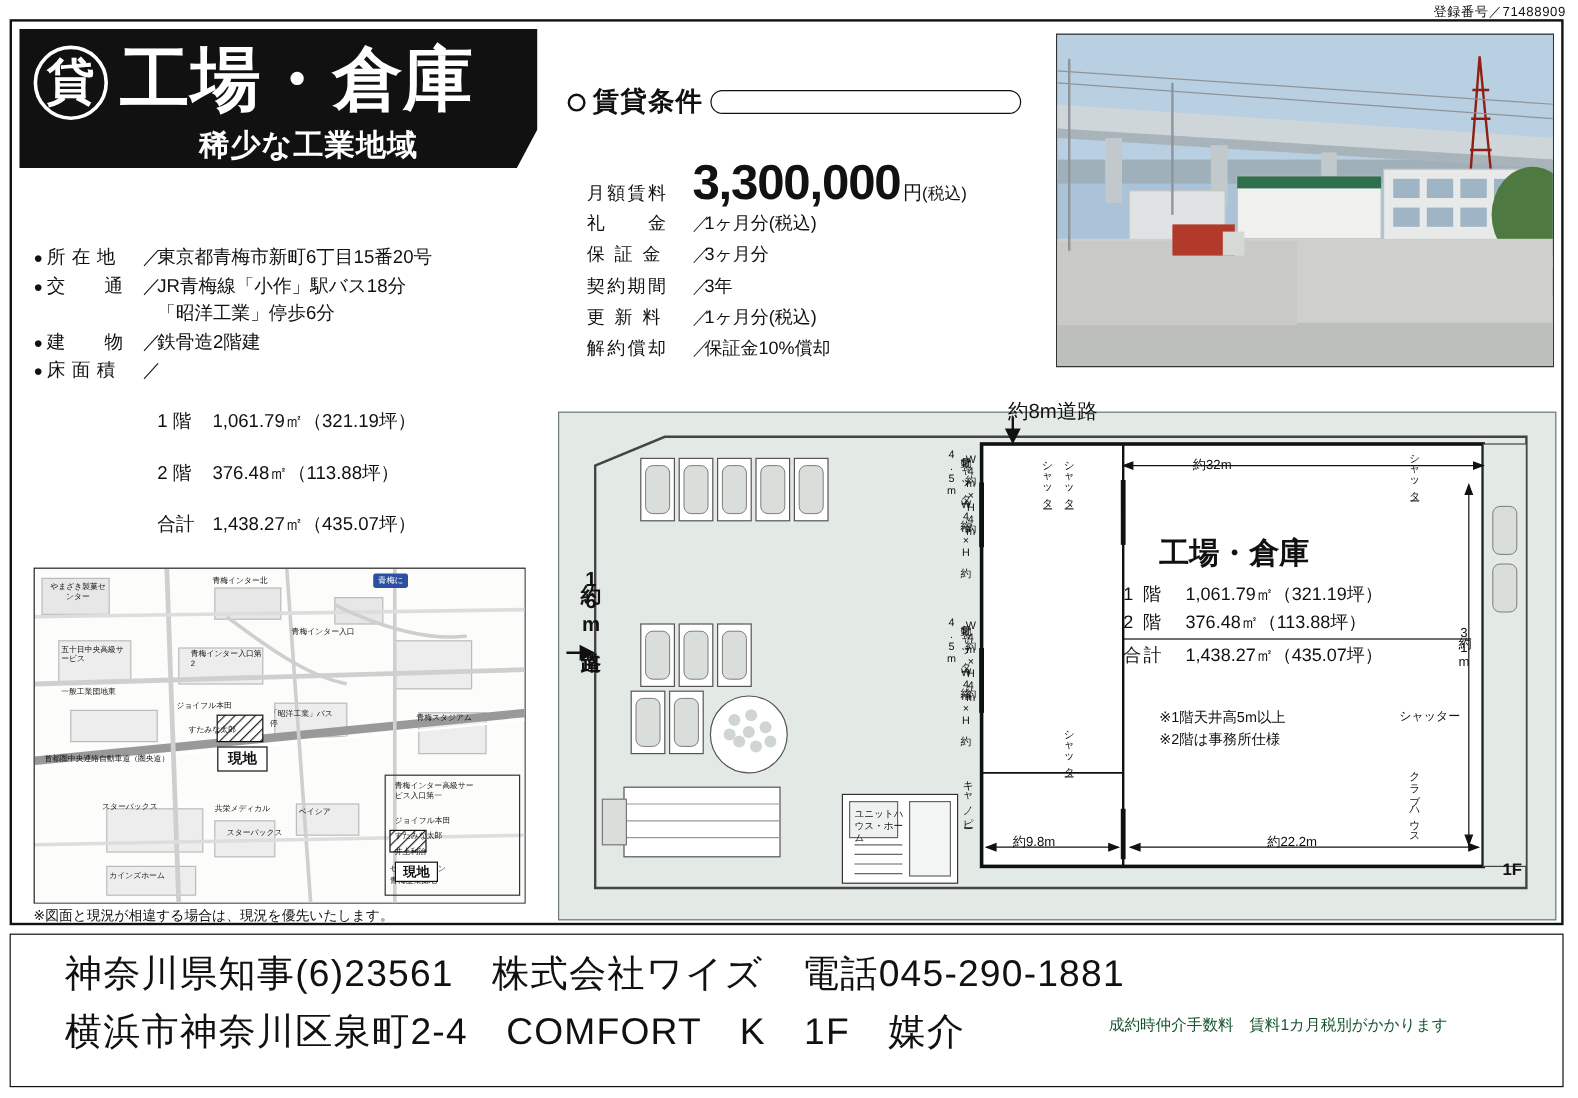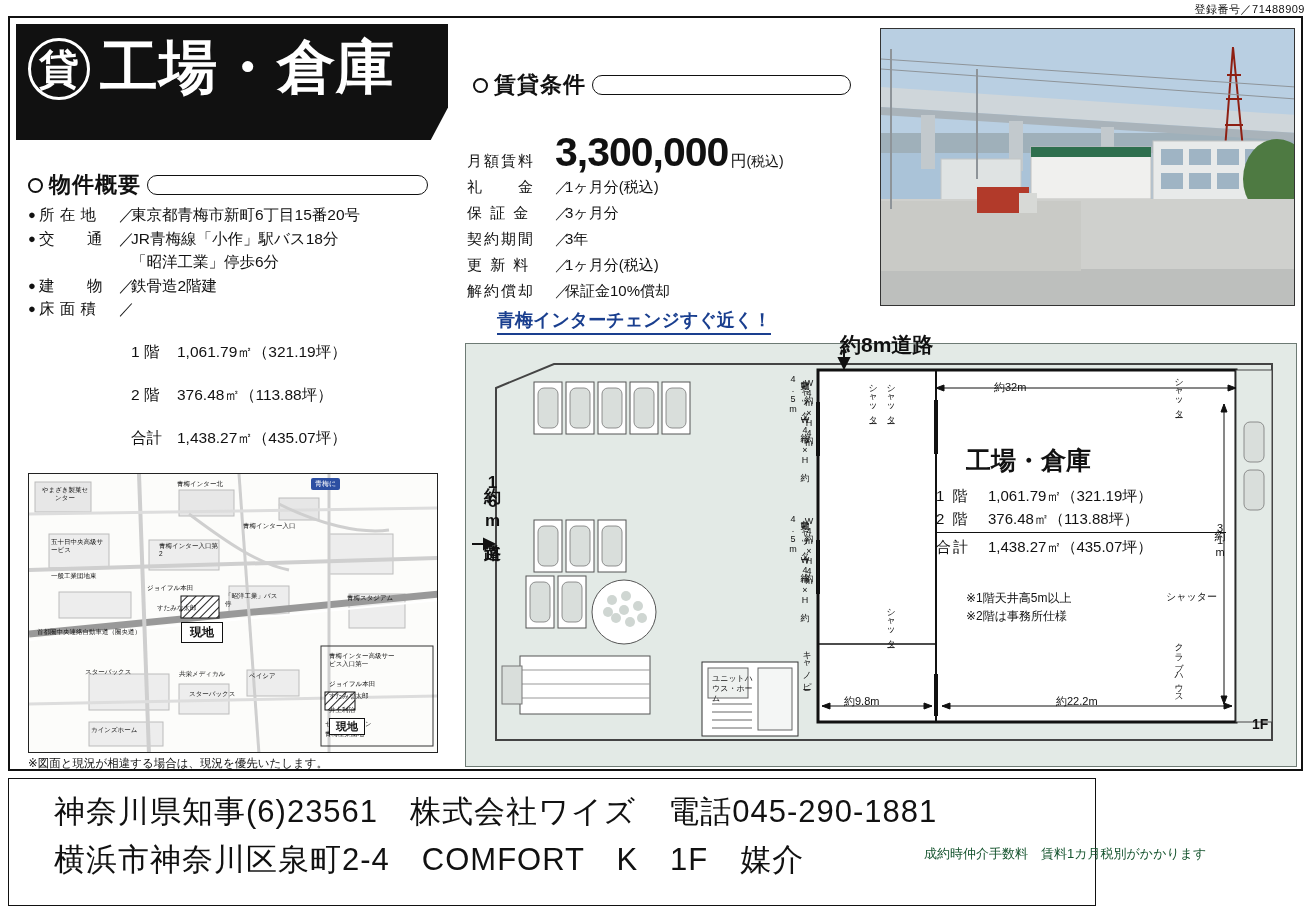--- a/index.html
+++ b/index.html
@@ -157,21 +157,21 @@
     position: absolute;
     left: 8px; top: 12px;
     font-size: 24px;
     font-weight: bold;
     color: #111;
     letter-spacing: 0.5px;
     white-space: nowrap;
   }
   .rent-list {
     position: absolute;
-    left: 2px; top: 112px;
+    left: 24px; top: 112px;
     width: 372px;
     font-size: 15px;
     line-height: 26px;
     color: #111;
   }
   .rent-row { display: flex; align-items: baseline; }
   .rent-key { width: 88px; flex: none; letter-spacing: 2px; }
   .rent-sep { width: 10px; flex: none; }
   .price-row {
     display: flex;
@@ -237,22 +237,22 @@
     width: 34px;
     font-size: 17px;
     font-weight: bold;
     line-height: 20px;
     text-align: center;
     color: #111;
   }
   .road-top {
     position: absolute;
     left: 830px; top: 313px;
-    font-size: 21px;
-    font-weight: bold;
+    font-size: 17px;
+    font-weight: normal;
     color: #111;
     white-space: nowrap;
   }
   .bldg-title {
     position: absolute;
     font-size: 25px;
     font-weight: bold;
     color: #111;
   }
   .area-tbl {
@@ -268,21 +268,21 @@
     position: absolute;
     font-size: 12px;
     color: #111;
     line-height: 18px;
   }
 
   
   .footer {
     position: absolute;
     left: 8px; top: 778px;
-    width: 1088px; height: 128px;
+    width: 1295px; height: 128px;
     border: 1px solid #111;
     background: #fff;
   }
   .footer-l1 {
     position: absolute;
     left: 45px; top: 12px;
     font-size: 31px;
     color: #111;
     letter-spacing: 1px;
     white-space: nowrap;
@@ -312,27 +312,23 @@
     <span>登録番号／</span><span>71488909</span>
   </div>
 
   <div class="flyer">
 
     <div class="left-col">
 
       <div class="title-banner">
         <div class="badge-kashi">貸</div>
         <div class="title-main">工場・倉庫</div>
+        <div class="title-sub">稀少な工業地域</div>
       </div>
 
-      <div class="sec-head" style="left:18px; top:152px; width:400px;">
-        <span class="circ"></span>
-        <span class="txt">物件概要</span>
-        <span class="bar"></span>
-      </div>
 
       <div class="spec-list">
 
         <div class="spec-row">
           <span class="spec-bullet">●</span>
           <span class="spec-label">所 在 地</span>
           <span class="spec-sep">／</span>
           <span class="spec-val">東京都青梅市新町6丁目15番20号</span>
         </div>
 
@@ -528,21 +524,20 @@
           <span class="rent-sep">／</span>
           <span>1ヶ月分(税込)</span>
         </div>
         <div class="rent-row">
           <span class="rent-key">解約償却</span>
           <span class="rent-sep">／</span>
           <span>保証金10%償却</span>
         </div>
       </div>
 
-      <div class="ome-note">青梅インターチェンジすぐ近く！</div>
     </div>
 
     <div class="photo">
       <svg width="415" height="278" viewBox="0 0 415 278">
         <rect x="0" y="0" width="415" height="278" fill="#aac3d8"></rect>
         <rect x="0" y="0" width="415" height="120" fill="#b9cfe2"></rect>
 
         <rect x="0" y="104" width="415" height="20" fill="#9fb0ba"></rect>
 
         <path d="M0,58 L415,86 L415,104 L0,78 Z" fill="#cfd6da"></path>

